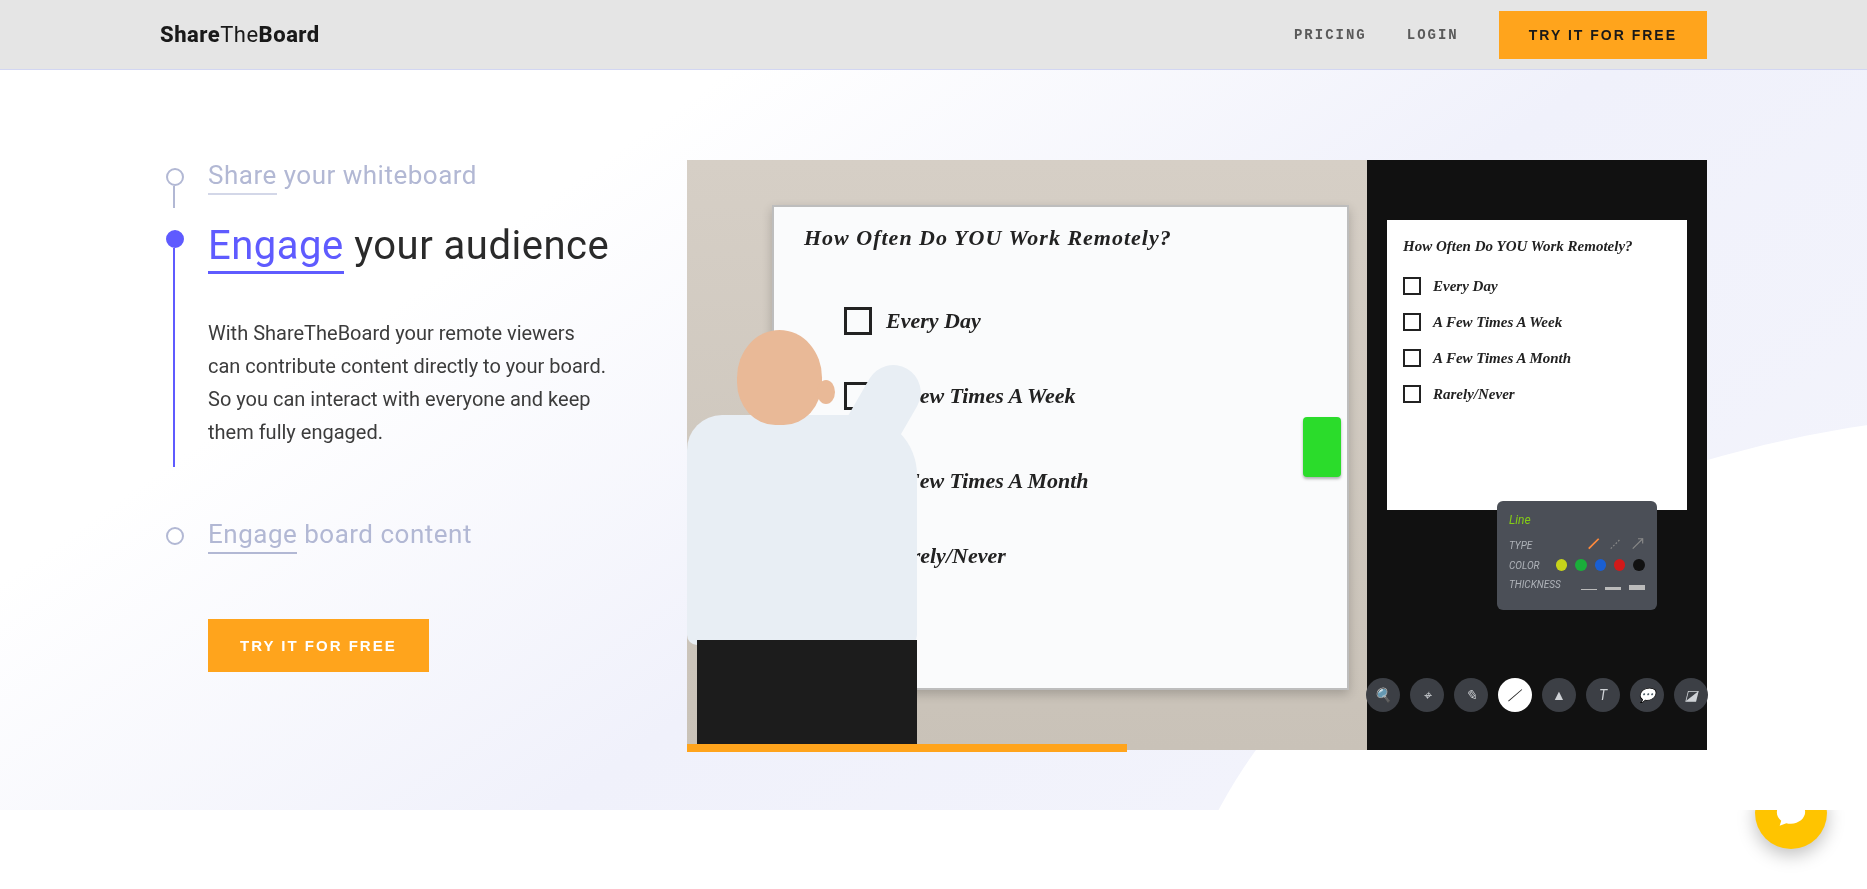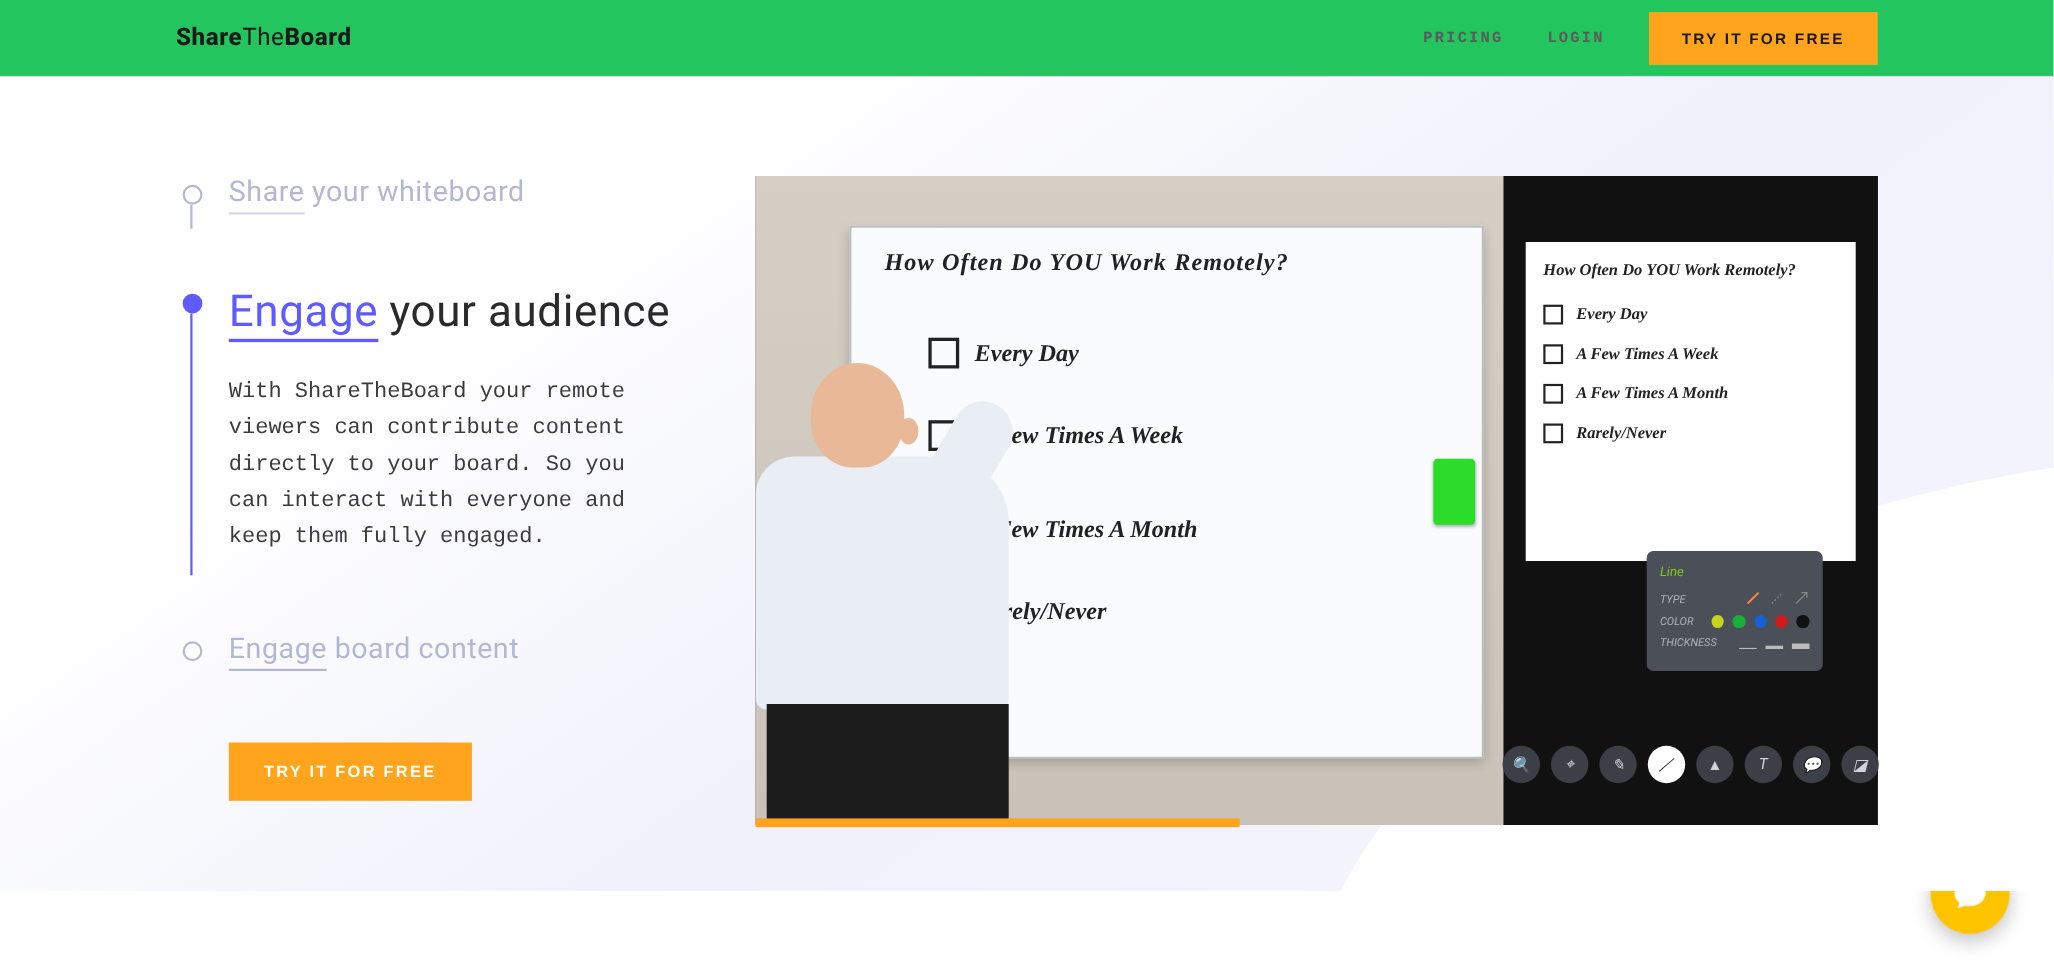--- a/index.html
+++ b/index.html
@@ -11,21 +11,21 @@
   }
 
   
   .nav {
     height: 70px;
     display: flex;
     align-items: center;
     padding: 0 160px;
     border-bottom: 1px solid #d2d6f2;
     gap: 60px;
-    background: #22c55e;
+    background: #e5e5e5;
     position: relative;
     z-index: 5;
   }
   .logo {
     font-size: 22px;
     letter-spacing: 0.5px;
     font-weight: 400;
     color: #191919;
     margin-right: 120px;
   }
@@ -116,45 +116,44 @@
     top:26px;
     bottom:-18px;
     width:1.5px;
     background:#b2b8d4;
   }
   .tl-item.active .tl-line{ background:#5f5bff; }
   .tl-title-dim{
     font-size:26px;
     color:#b2b8d4;
     letter-spacing:0.5px;
-    margin-bottom: 69px;
+    margin-bottom: 32px;
   }
   .tl-title-dim .u{
     border-bottom: 2px solid #d3d7e8;
     padding-bottom:3px;
   }
   .tl-title{
     font-size:40px;
     color:#2a2a2a;
     font-weight:400;
     letter-spacing:0.5px;
-    margin-bottom:34px;
+    margin-bottom:48px;
   }
   .tl-title .accent{
     color:#5f5bff;
     border-bottom:3px solid #5f5bff;
     padding-bottom:2px;
   }
   .tl-body{
     font-size:20px;
     line-height:1.65;
     color:#3c3c3c;
     margin-bottom: 70px;
     max-width: 400px;
-    font-family: Liberation Mono, monospace;
   }
   .tl-secure{
     font-size:26px;
     color:#b2b8d4;
     letter-spacing:0.5px;
   }
   .tl-secure .u{
     border-bottom: 2px solid #b2b8d4;
     padding-bottom:3px;
   }

